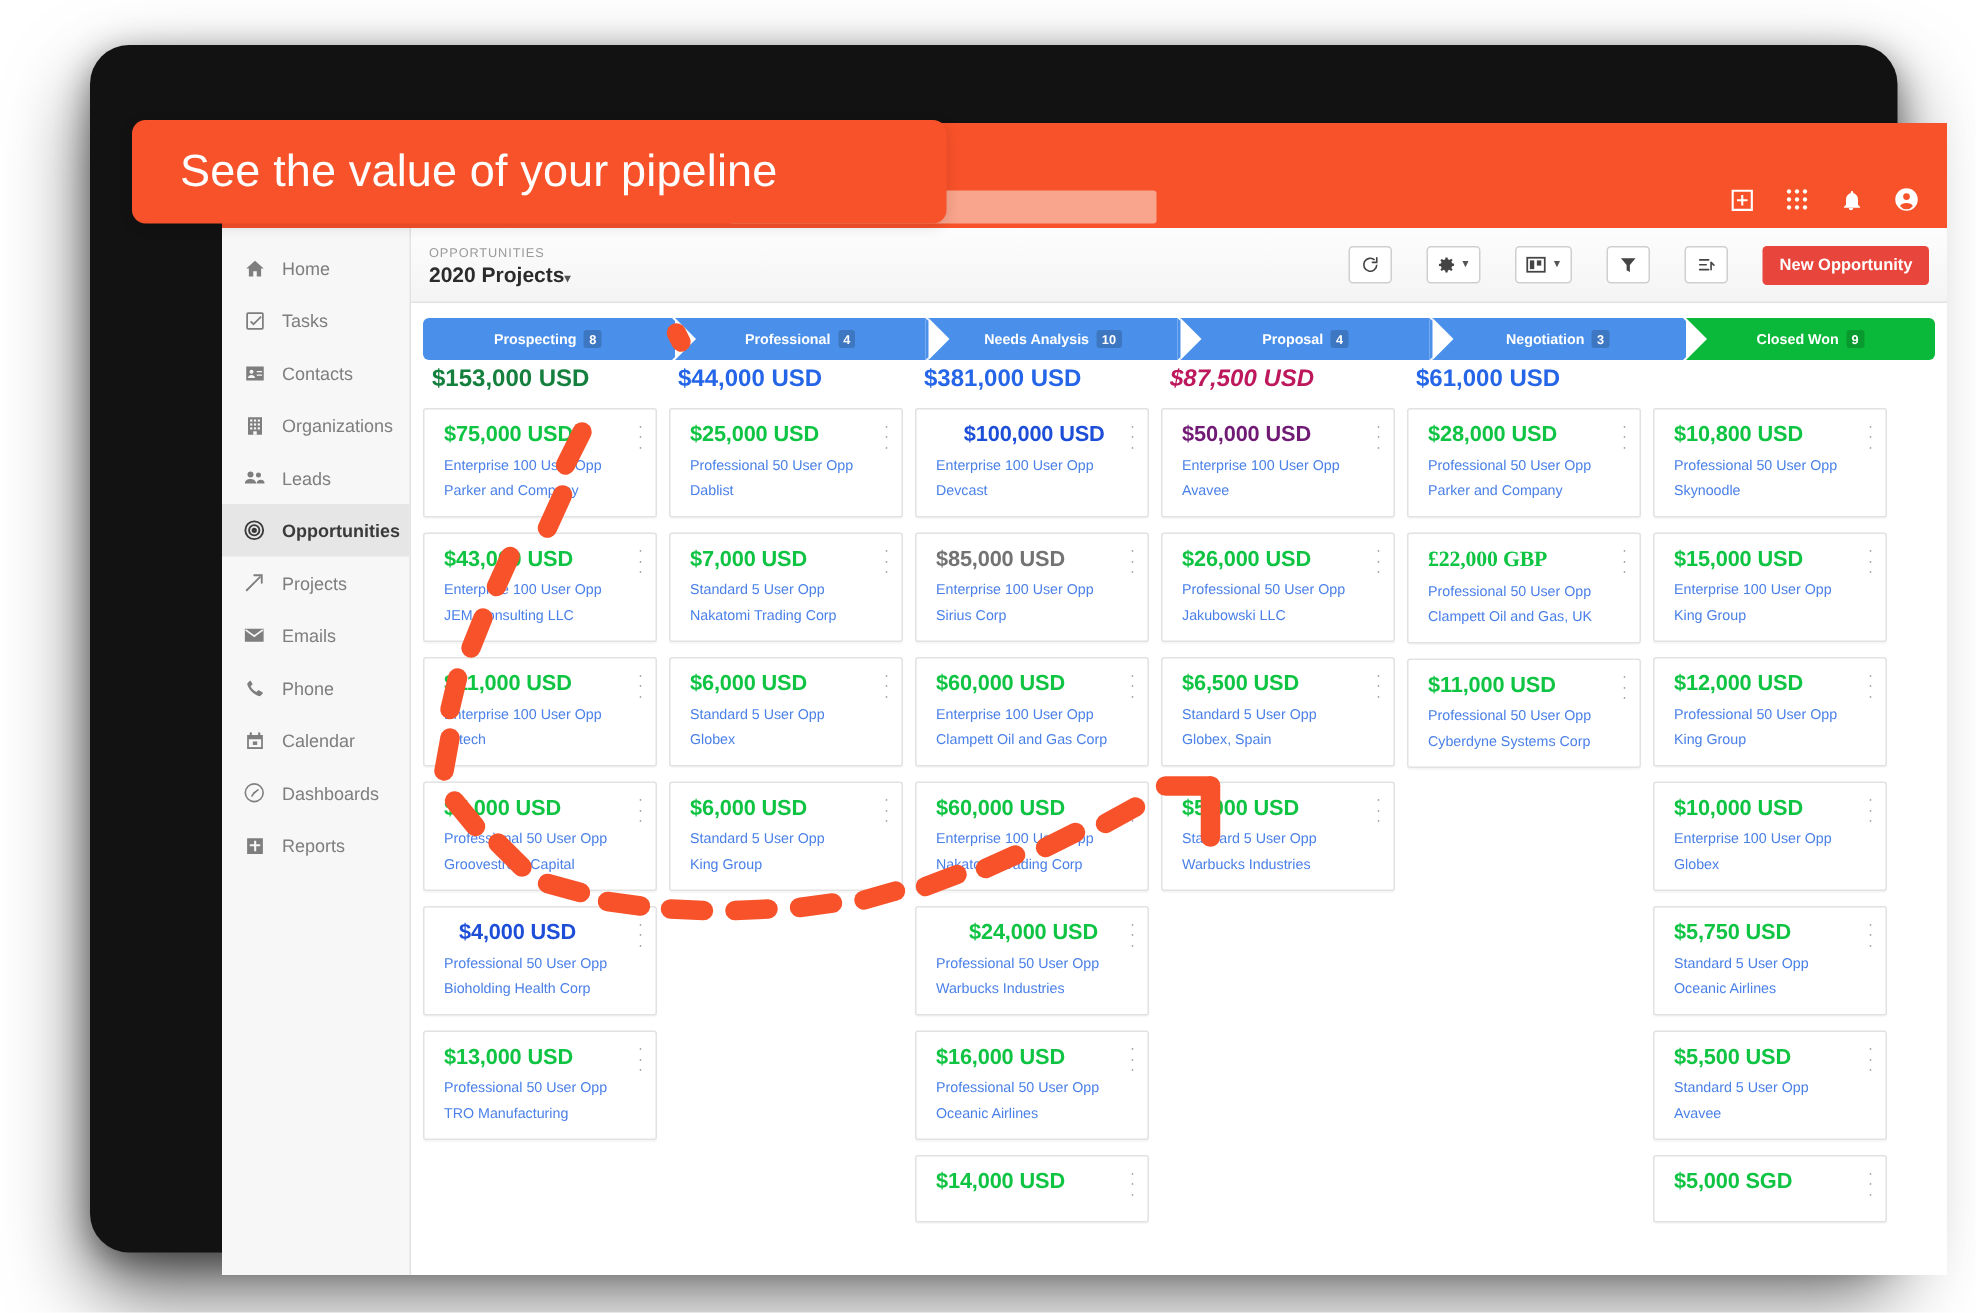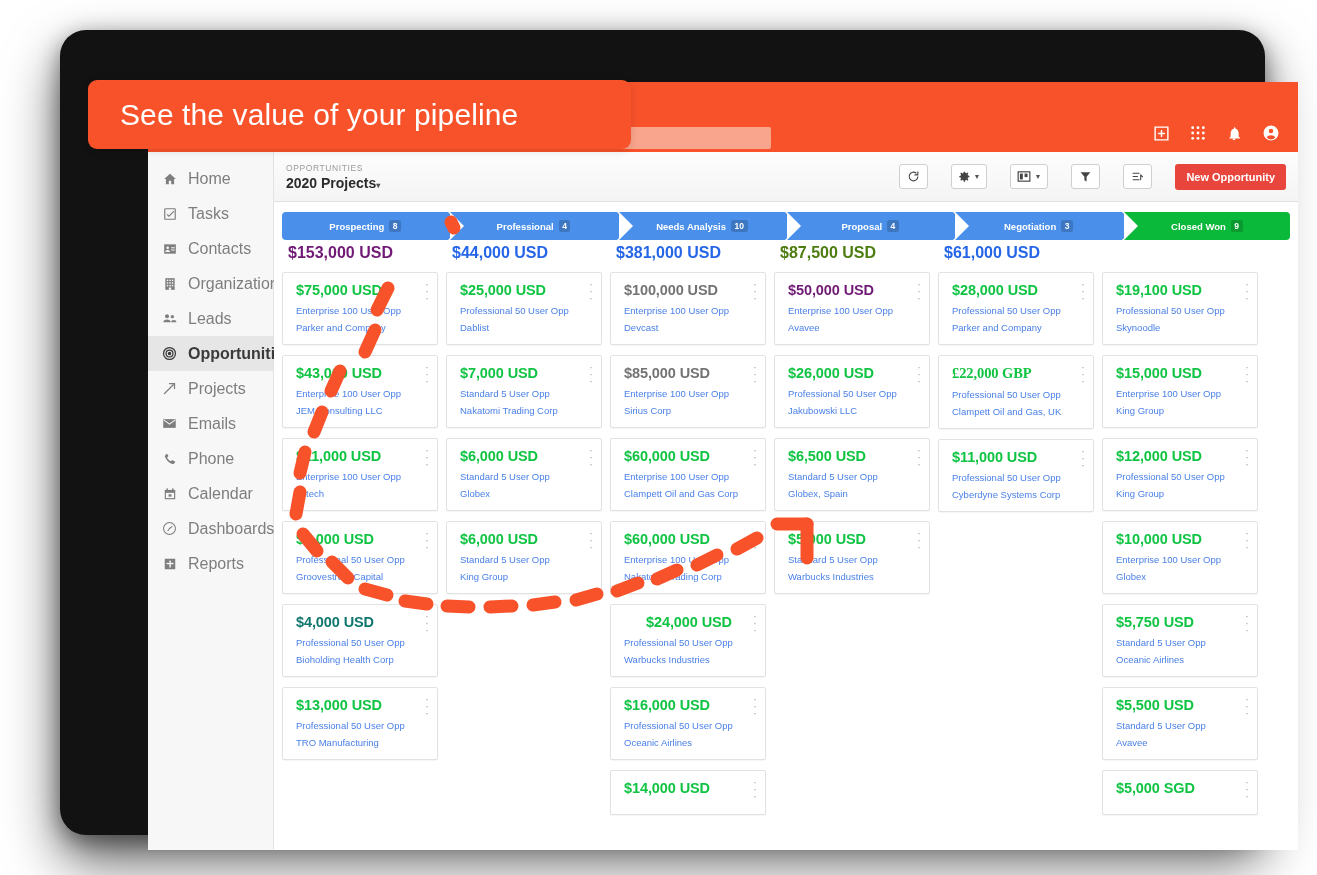--- a/index.html
+++ b/index.html
@@ -60,21 +60,21 @@
     border-right: 1px solid #e3e3e3;
     padding-top: 9px;
     flex: none;
   }
   .nav-item {
     display: flex; align-items: center;
     height: 35px;
     padding-left: 14px;
     gap: 11px;
     color: #7e7e7e;
-    font-size: 16px;
+    font-size: 12px;
     cursor: pointer;
   }
   .nav-item.active { background: #e6e6e6; color: #3a3a3a; font-weight: bold; }
   .nav-icon { width: 15px; height: 15px; display: flex; align-items: center; justify-content: center; flex: none; }
   .nav-icon svg { display: block; }
 
   .content { flex: 1; height: 698px; background: #fff; position: relative; overflow: hidden; }
 
   
   .toolbar {
@@ -473,21 +473,21 @@
                 <span class="scount">3</span>
               </div>
               <div class="stage" style="background: rgb(10, 185, 57);">
                 <span class="sname">Closed Won</span>
                 <span class="scount">9</span>
               </div>
             </div>
 
           <div class="board" id="board">
               <div class="col">
-                <div class="col-total" style="color: #701a75;">$153,000 USD</div>
+                <div class="col-total" style="color: #15803d;">$153,000 USD</div>
                 <div class="card">
                   <div class="card-amount" style="color: rgb(16, 196, 67);">$75,000 USD</div>
                   <div class="card-type" style="color: rgb(74, 128, 232);">Enterprise 100 User Opp</div>
                   <div class="card-org" style="color: rgb(74, 128, 232);">Parker and Company</div>
                   <div class="card-menu">
                     <span>·</span>
                     <span>·</span>
                     <span>·</span>
                   </div>
                 </div>
@@ -515,21 +515,21 @@
                   <div class="card-amount" style="color: rgb(16, 196, 67);">$7,000 USD</div>
                   <div class="card-type" style="color: rgb(74, 128, 232);">Professional 50 User Opp</div>
                   <div class="card-org" style="color: rgb(74, 128, 232);">Groovestreet Capital</div>
                   <div class="card-menu">
                     <span>·</span>
                     <span>·</span>
                     <span>·</span>
                   </div>
                 </div>
                 <div class="card">
-                  <div class="card-amount" style="color: #0f766e;">$4,000 USD</div>
+                  <div class="card-amount" style="color: #1d4ed8; margin-left: 10px;">$4,000 USD</div>
                   <div class="card-type" style="color: rgb(74, 128, 232);">Professional 50 User Opp</div>
                   <div class="card-org" style="color: rgb(74, 128, 232);">Bioholding Health Corp</div>
                   <div class="card-menu">
                     <span>·</span>
                     <span>·</span>
                     <span>·</span>
                   </div>
                 </div>
                 <div class="card">
                   <div class="card-amount" style="color: rgb(16, 196, 67);">$13,000 USD</div>
@@ -581,21 +581,21 @@
                   <div class="card-menu">
                     <span>·</span>
                     <span>·</span>
                     <span>·</span>
                   </div>
                 </div>
               </div>
               <div class="col">
                 <div class="col-total" style="color: rgb(37, 102, 232);">$381,000 USD</div>
                 <div class="card">
-                  <div class="card-amount" style="color: #737373;">$100,000 USD</div>
+                  <div class="card-amount" style="color: #1d4ed8; text-align: center;">$100,000 USD</div>
                   <div class="card-type" style="color: rgb(74, 128, 232);">Enterprise 100 User Opp</div>
                   <div class="card-org" style="color: rgb(74, 128, 232);">Devcast</div>
                   <div class="card-menu">
                     <span>·</span>
                     <span>·</span>
                     <span>·</span>
                   </div>
                 </div>
                 <div class="card">
                   <div class="card-amount" style="color: #737373;">$85,000 USD</div>
@@ -650,21 +650,21 @@
                 <div class="card">
                   <div class="card-amount" style="color: rgb(16, 196, 67);">$14,000 USD</div>
                   <div class="card-menu">
                     <span>·</span>
                     <span>·</span>
                     <span>·</span>
                   </div>
                 </div>
               </div>
               <div class="col">
-                <div class="col-total" style="color: #4d7c0f;">$87,500 USD</div>
+                <div class="col-total" style="color: #be185d; font-style: italic;">$87,500 USD</div>
                 <div class="card">
                   <div class="card-amount" style="color: #701a75;">$50,000 USD</div>
                   <div class="card-type" style="color: rgb(74, 128, 232);">Enterprise 100 User Opp</div>
                   <div class="card-org" style="color: rgb(74, 128, 232);">Avavee</div>
                   <div class="card-menu">
                     <span>·</span>
                     <span>·</span>
                     <span>·</span>
                   </div>
                 </div>
@@ -728,21 +728,21 @@
                   <div class="card-menu">
                     <span>·</span>
                     <span>·</span>
                     <span>·</span>
                   </div>
                 </div>
               </div>
               <div class="col">
                 <div class="col-total" style="color: rgb(37, 102, 232);"></div>
                 <div class="card">
-                  <div class="card-amount" style="color: rgb(16, 196, 67);">$19,100 USD</div>
+                  <div class="card-amount" style="color: rgb(16, 196, 67);">$10,800 USD</div>
                   <div class="card-type" style="color: rgb(74, 128, 232);">Professional 50 User Opp</div>
                   <div class="card-org" style="color: rgb(74, 128, 232);">Skynoodle</div>
                   <div class="card-menu">
                     <span>·</span>
                     <span>·</span>
                     <span>·</span>
                   </div>
                 </div>
                 <div class="card">
                   <div class="card-amount" style="color: rgb(16, 196, 67);">$15,000 USD</div>

